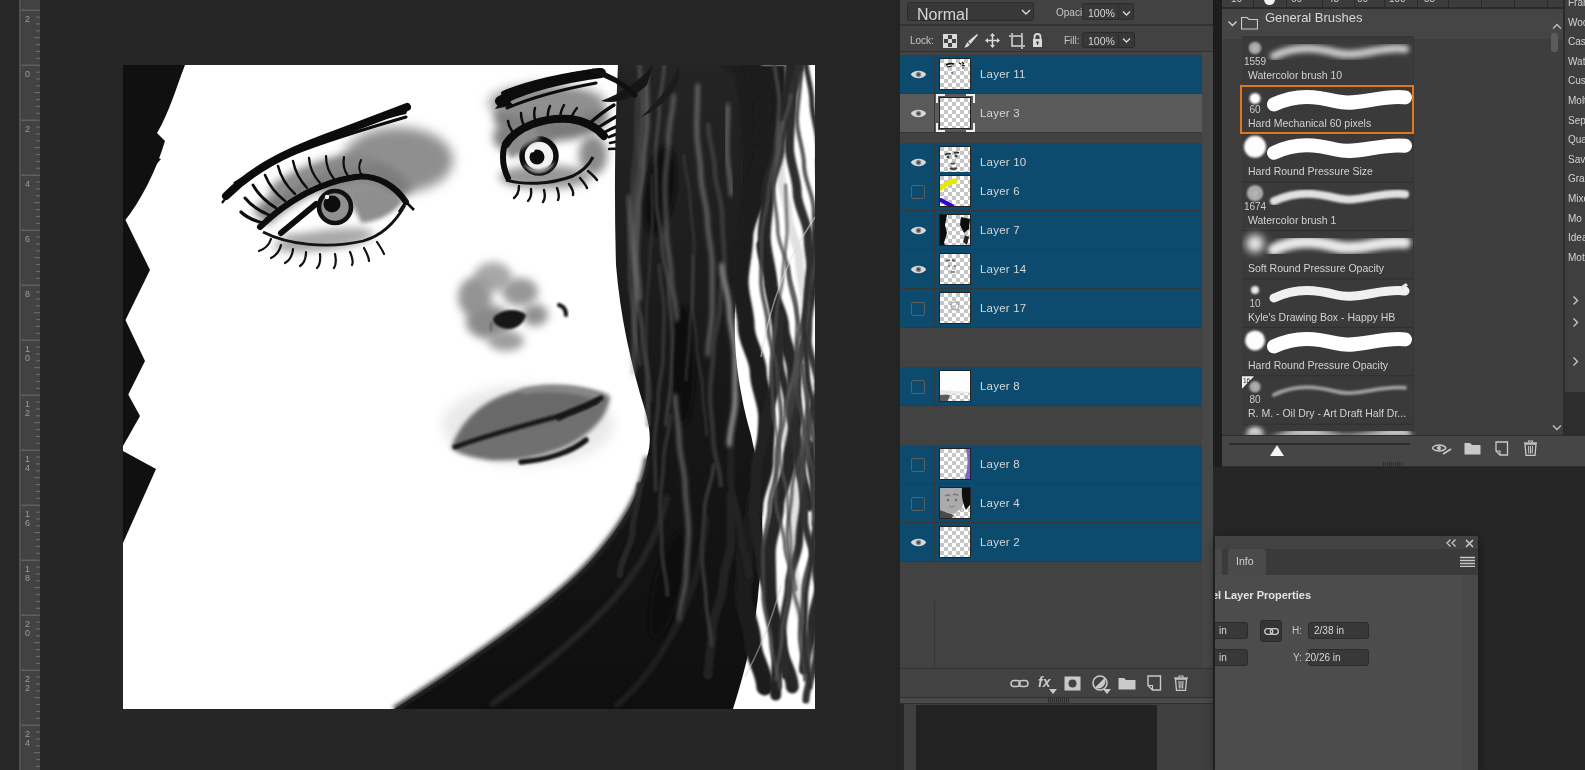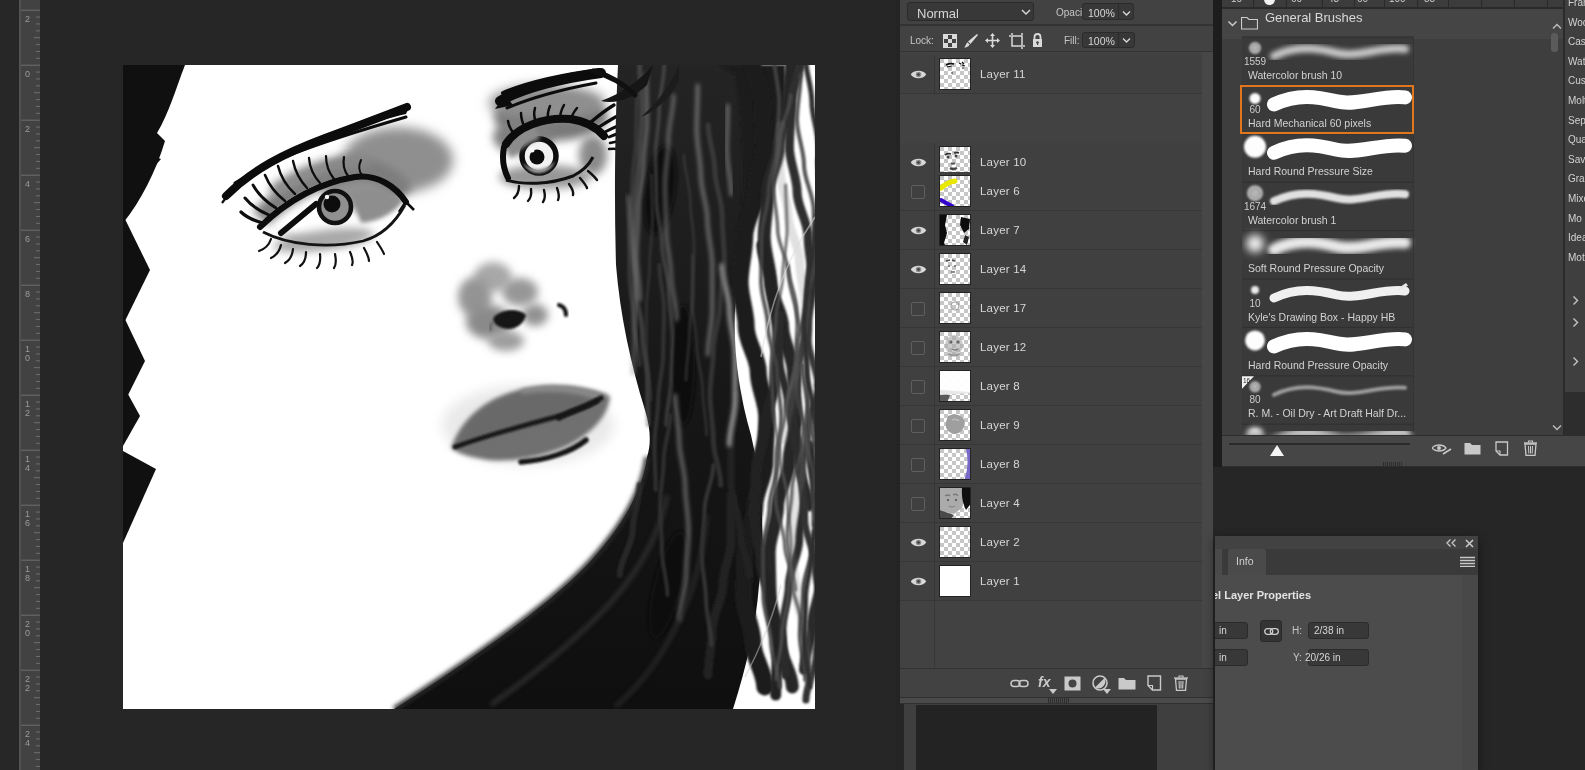--- a/index.html
+++ b/index.html
@@ -1,20 +1,20 @@
 <!DOCTYPE html>
 <html><head><meta charset="utf-8"><style>
 
 *{margin:0;padding:0;box-sizing:border-box;}
 html,body{width:1585px;height:770px;overflow:hidden;background:#262626;
  font-family:"Liberation Sans",sans-serif;}
 .abs{position:absolute;}
 #root{position:absolute;top:0;left:0;width:1585px;height:770px;}
 .checker{background:repeating-conic-gradient(#ffffff 0% 25%, #c6c6c6 0% 50%);background-size:8px 8px;}
-.lrow{position:absolute;left:900px;width:302px;height:39px;border-bottom:1px solid #373737;background:#404040;}
+.lrow{position:absolute;left:900px;width:302px;height:39px;border-bottom:1px solid #373737;background:#0c4a6e;}
 .lrow .nm{position:absolute;left:80px;top:13px;font-size:11.5px;color:#d6d6d6;letter-spacing:.2px;}
 .thumb{position:absolute;left:39px;top:3px;width:32px;height:32px;border:1px solid #232323;overflow:hidden;}
 .vbox{position:absolute;background:#383838;border:1px solid #2b2b2b;border-radius:3px;color:#d6d6d6;}
 .cap{position:absolute;color:#c6c6c6;font-size:10px;}
 svg{display:block}
 
 </style></head><body>
 <div id="root">
 <div class="abs" style="left:0;top:0;width:1585px;height:770px;background:#262626"></div>
 <div class="abs" style="left:0;top:0;width:19px;height:770px;background:#272727"></div>
@@ -152,21 +152,21 @@
       <text x="25" y="627.2" font-size="9" fill="#9a9a9a">2</text>
       <text x="25" y="636.2" font-size="9" fill="#9a9a9a">0</text>
       <text x="25" y="682.2" font-size="9" fill="#9a9a9a">2</text>
       <text x="25" y="691.2" font-size="9" fill="#9a9a9a">2</text>
       <text x="25" y="737.2" font-size="9" fill="#9a9a9a">2</text>
       <text x="25" y="746.2" font-size="9" fill="#9a9a9a">4</text>
     </svg>
 <div class="abs" style="left:900px;top:0;width:313px;height:704px;background:#424242"></div>
 <div class="abs" style="left:896px;top:0;width:4px;height:770px;background:#242424"></div>
 <div class="vbox" style="left:907px;top:2px;width:127px;height:19px;"></div>
-<div class="abs" style="left:917px;top:6px;font-size:13px;color:#d6d6d6">Normal</div>
+<div class="abs" style="left:917px;top:6px;font-size:16px;color:#d6d6d6">Normal</div>
 <svg class="abs" style="left:1020px;top:8px" width="12" height="8" viewBox="0 0 12 8">
       <path d="M2,2 L6,6 L10,2" fill="none" stroke="#dadada" stroke-width="1.4"></path>
     </svg>
 <div class="cap" style="left:1056px;top:7px;">Opacity:</div>
 <div class="vbox" style="left:1082px;top:3px;width:52px;height:17px;"></div>
 <div class="abs" style="left:1088px;top:6.5px;font-size:10.5px;color:#d6d6d6">100%</div>
 <div class="abs" style="left:1118px;top:4px;width:1px;height:15px;background:#2b2b2b"></div>
 <svg class="abs" style="left:1121px;top:10px" width="11" height="7" viewBox="0 0 11 7">
       <path d="M2,1.5 L5.5,5 L9,1.5" fill="none" stroke="#dadada" stroke-width="1.3"></path>
     </svg>
@@ -219,20 +219,34 @@
 <div class="thumb checker">
         <svg width="32" height="32" viewBox="0 0 32 32">
           <path d="M6,6 Q10,4 14,5" stroke="#111" stroke-width="1.6" fill="none"></path>
           <path d="M7,8 L12,7" stroke="#111" stroke-width="1" fill="none"></path>
           <path d="M19,4 l2,1 m1,-2 l2,2 m-2,1 l3,1 m-3,2 l2,0" stroke="#111" stroke-width="1.2" fill="none"></path>
           <circle cx="12" cy="14" r="0.8" fill="#111"></circle>
         </svg>
       </div>
 <div class="nm">Layer 11</div>
 </div>
+<div class="lrow" style="top:94px;background:#5a5a5a">
+<svg class="abs" style="left:10px;top:14px" width="17" height="11" viewBox="0 0 17 11">
+        <path d="M0.8,5.5 C3.2,0.6 13.8,0.6 16.2,5.5 C13.8,10.4 3.2,10.4 0.8,5.5 Z" fill="#d8d8d8"></path>
+        <circle cx="8.5" cy="5.5" r="2.7" fill="#8a8a8a"></circle>
+        <circle cx="8.5" cy="5.5" r="1.3" fill="#3a3a3a"></circle>
+      </svg>
+<div class="abs" style="left:34px;top:0;width:1px;height:39px;background:#363636"></div>
+<div class="thumb checker"></div>
+<div style="position:absolute;border:0 solid #f0f0f0;width:9px;height:9px;left:36px;top:0px;border-left-width:2px;border-top-width:2px"></div>
+<div style="position:absolute;border:0 solid #f0f0f0;width:9px;height:9px;left:66px;top:0px;border-right-width:2px;border-top-width:2px"></div>
+<div style="position:absolute;border:0 solid #f0f0f0;width:9px;height:9px;left:36px;top:29px;border-left-width:2px;border-bottom-width:2px"></div>
+<div style="position:absolute;border:0 solid #f0f0f0;width:9px;height:9px;left:66px;top:29px;border-right-width:2px;border-bottom-width:2px"></div>
+<div class="nm">Layer 3</div>
+</div>
 <div class="lrow" style="top:143px">
 <svg class="abs" style="left:10px;top:14px" width="17" height="11" viewBox="0 0 17 11">
         <path d="M0.8,5.5 C3.2,0.6 13.8,0.6 16.2,5.5 C13.8,10.4 3.2,10.4 0.8,5.5 Z" fill="#d8d8d8"></path>
         <circle cx="8.5" cy="5.5" r="2.7" fill="#8a8a8a"></circle>
         <circle cx="8.5" cy="5.5" r="1.3" fill="#3a3a3a"></circle>
       </svg>
 <div class="abs" style="left:34px;top:0;width:1px;height:39px;background:#363636"></div>
 <div class="thumb checker">
         <svg width="32" height="32" viewBox="0 0 32 32">
           <path d="M5,8 Q8,6 11,7" stroke="#333" stroke-width="1.8" fill="none"></path>
@@ -292,56 +306,31 @@
 <div class="lrow" style="top:289px">
 <div class="abs" style="left:11px;top:13px;width:14px;height:14px;border:1px solid #5f5f5f;border-radius:2px"></div>
 <div class="abs" style="left:34px;top:0;width:1px;height:39px;background:#363636"></div>
 <div class="thumb checker">
         <svg width="32" height="32" viewBox="0 0 32 32">
           <circle cx="15" cy="13" r="4" fill="none" stroke="#9a9a9a" stroke-width="1.2"></circle>
         </svg>
       </div>
 <div class="nm">Layer 17</div>
 </div>
-<div class="lrow" style="top:328px">
-<div class="abs" style="left:11px;top:13px;width:14px;height:14px;border:1px solid #5f5f5f;border-radius:2px"></div>
-<div class="abs" style="left:34px;top:0;width:1px;height:39px;background:#363636"></div>
-<div class="thumb checker">
-        <svg width="32" height="32" viewBox="0 0 32 32">
-          <ellipse cx="14" cy="13" rx="9" ry="10" fill="#a9a9a9" opacity="0.6"></ellipse>
-          <circle cx="11" cy="10" r="1.5" fill="#666"></circle>
-          <circle cx="18" cy="10" r="1.5" fill="#666"></circle>
-          <path d="M12,17 q3,2 6,0" stroke="#777" stroke-width="1.5" fill="none"></path>
-          <path d="M8,22 q6,3 12,0" stroke="#999" stroke-width="2" fill="none"></path>
-        </svg>
-      </div>
-<div class="nm">Layer 12</div>
-</div>
 <div class="lrow" style="top:367px">
 <div class="abs" style="left:11px;top:13px;width:14px;height:14px;border:1px solid #5f5f5f;border-radius:2px"></div>
 <div class="abs" style="left:34px;top:0;width:1px;height:39px;background:#363636"></div>
 <div class="thumb checker">
         <svg width="32" height="32" viewBox="0 0 32 32">
           <rect x="0" y="0" width="32" height="22" fill="#ffffff" opacity="0.96"></rect>
           <path d="M0,22 L10,24 L7,32 L0,32 Z" fill="#5a5a5a"></path>
           <path d="M0,19 L32,21 L32,22 L0,24 Z" fill="#e8e8e8"></path>
         </svg>
       </div>
 <div class="nm">Layer 8</div>
-</div>
-<div class="lrow" style="top:406px">
-<div class="abs" style="left:11px;top:13px;width:14px;height:14px;border:1px solid #5f5f5f;border-radius:2px"></div>
-<div class="abs" style="left:34px;top:0;width:1px;height:39px;background:#363636"></div>
-<div class="thumb checker">
-        <svg width="32" height="32" viewBox="0 0 32 32">
-          <path d="M8,6 Q16,2 22,7 Q27,12 23,19 Q18,26 11,23 Q4,19 6,12 Z" fill="#9f9f9f"></path>
-          <path d="M12,10 q4,-2 7,1" stroke="#bbb" stroke-width="1.5" fill="none"></path>
-        </svg>
-      </div>
-<div class="nm">Layer 9</div>
 </div>
 <div class="lrow" style="top:445px">
 <div class="abs" style="left:11px;top:13px;width:14px;height:14px;border:1px solid #5f5f5f;border-radius:2px"></div>
 <div class="abs" style="left:34px;top:0;width:1px;height:39px;background:#363636"></div>
 <div class="thumb checker">
         <svg width="32" height="32" viewBox="0 0 32 32">
           <path d="M26,0 L32,0 L32,32 L24,32 Q30,16 26,0 Z" fill="#7a68c9"></path>
         </svg>
       </div>
 <div class="nm">Layer 8</div>
@@ -364,30 +353,20 @@
 </div>
 <div class="lrow" style="top:523px">
 <svg class="abs" style="left:10px;top:14px" width="17" height="11" viewBox="0 0 17 11">
         <path d="M0.8,5.5 C3.2,0.6 13.8,0.6 16.2,5.5 C13.8,10.4 3.2,10.4 0.8,5.5 Z" fill="#d8d8d8"></path>
         <circle cx="8.5" cy="5.5" r="2.7" fill="#8a8a8a"></circle>
         <circle cx="8.5" cy="5.5" r="1.3" fill="#3a3a3a"></circle>
       </svg>
 <div class="abs" style="left:34px;top:0;width:1px;height:39px;background:#363636"></div>
 <div class="thumb checker"></div>
 <div class="nm">Layer 2</div>
-</div>
-<div class="lrow" style="top:562px">
-<svg class="abs" style="left:10px;top:14px" width="17" height="11" viewBox="0 0 17 11">
-        <path d="M0.8,5.5 C3.2,0.6 13.8,0.6 16.2,5.5 C13.8,10.4 3.2,10.4 0.8,5.5 Z" fill="#d8d8d8"></path>
-        <circle cx="8.5" cy="5.5" r="2.7" fill="#8a8a8a"></circle>
-        <circle cx="8.5" cy="5.5" r="1.3" fill="#3a3a3a"></circle>
-      </svg>
-<div class="abs" style="left:34px;top:0;width:1px;height:39px;background:#363636"></div>
-<div class="thumb" style="background:#ffffff"></div>
-<div class="nm">Layer 1</div>
 </div>
 <div class="abs" style="left:934px;top:601px;width:1px;height:67px;background:#363636"></div>
 <div class="abs" style="left:1202px;top:52px;width:11px;height:616px;background:#474747"></div>
 <div class="abs" style="left:900px;top:668px;width:313px;height:1px;background:#333"></div>
 <svg class="abs" style="left:1010px;top:677px" width="19" height="13" viewBox="0 0 19 13">
 <rect x="1" y="3.5" width="9" height="6" rx="3" fill="none" stroke="#c9c9c9" stroke-width="1.5"></rect>
 <rect x="9" y="3.5" width="9" height="6" rx="3" fill="none" stroke="#c9c9c9" stroke-width="1.5"></rect>
 </svg>
 <div class="abs" style="left:1038px;top:674px;font-size:14px;font-style:italic;color:#c9c9c9;font-weight:bold">fx</div>
 <svg class="abs" style="left:1049px;top:689px" width="8" height="5" viewBox="0 0 8 5">

